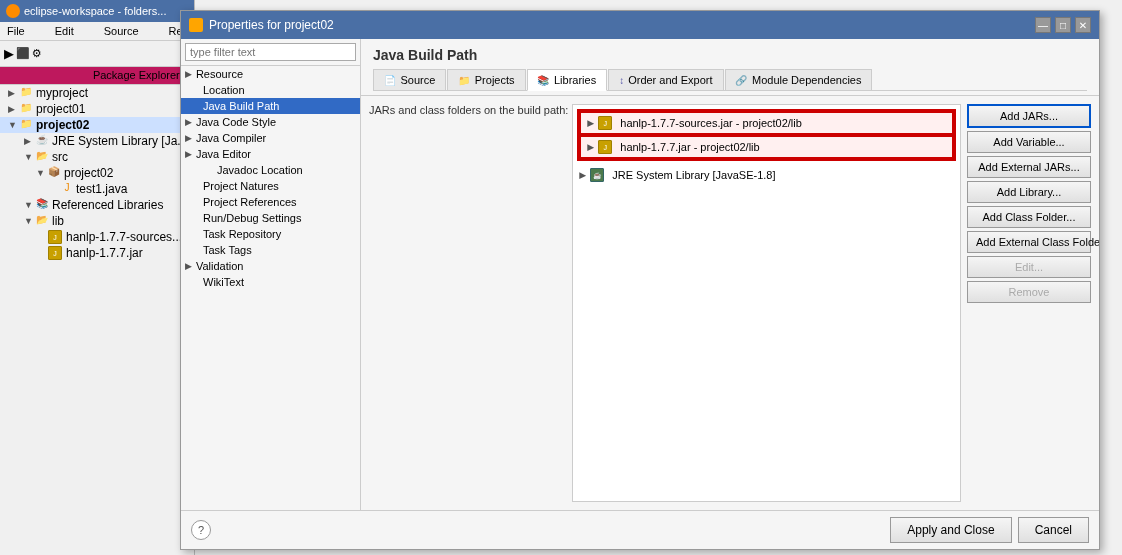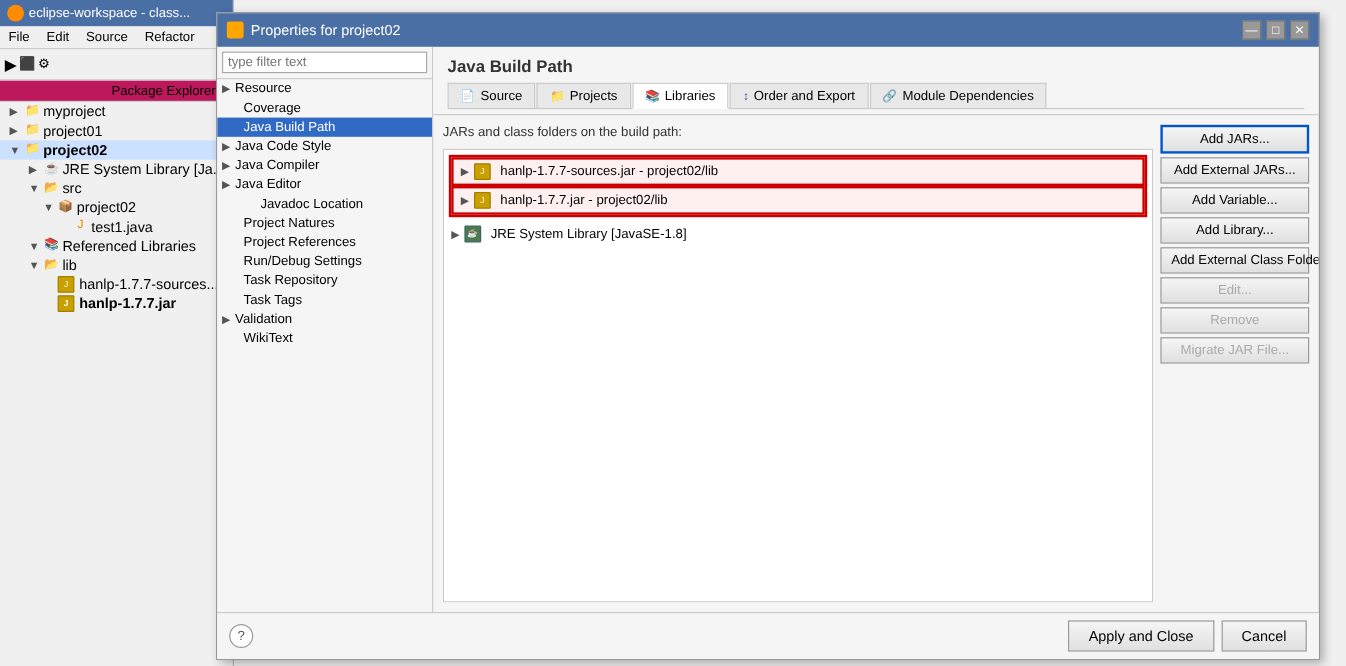--- a/index.html
+++ b/index.html
@@ -1,21 +1,21 @@
 <!DOCTYPE html>
 <html><head>
   <meta charset="utf-8">
   <style>
     * { box-sizing: border-box; margin: 0; padding: 0; }
     body { font-family: 'Segoe UI', Arial, sans-serif; font-size: 12px; background: #f0f0f0; overflow: hidden; }
 
     .eclipse-titlebar { background: #4a6fa5; color: white; padding: 2px 6px; font-size: 11px; display: flex; align-items: center; gap: 4px; height: 22px; }
     .eclipse-titlebar-icon { width: 14px; height: 14px; background: #ff8c00; border-radius: 50%; display: inline-block; }
 
-    .eclipse-menubar { background: #f0f0f0; border-bottom: 1px solid #ccc; padding: 2px 4px; font-size: 11px; display: flex; gap: 8px; }
+    .eclipse-menubar { background: #f0f0f0; border-bottom: 1px solid #ccc; padding: 2px 4px; font-size: 11px; display: flex; gap: 24px; }
     .eclipse-menubar span { cursor: pointer; padding: 1px 3px; }
 
     .eclipse-toolbar { background: #f0f0f0; border-bottom: 1px solid #ccc; padding: 2px 4px; height: 26px; display: flex; align-items: center; gap: 2px; }
 
     .package-explorer { flex: 1; overflow: hidden; }
     .package-explorer-header { background: #be185d; border-bottom: 1px solid #ccc; padding: 2px 2px; font-size: 11px; display: flex; align-items: center; justify-content: flex-end; }
 
     .tree-item { padding: 1px 4px; display: flex; align-items: center; gap: 2px; cursor: pointer; white-space: nowrap; }
     .tree-item.selected { background: #cce0ff; }
     .tree-item.bold { font-weight: bold; }
@@ -49,21 +49,21 @@
     .dialog-main-header { padding: 8px 12px 4px; border-bottom: 1px solid #ccc; background: #f5f5f5; flex-shrink: 0; }
     .dialog-main-title { font-size: 14px; font-weight: bold; color: #333; margin-bottom: 6px; }
 
     .tabs-bar { display: flex; gap: 0; border-bottom: 1px solid #ccc; }
     .tab { padding: 4px 10px; border: 1px solid #ccc; border-bottom: none; background: #e8e8e8; cursor: pointer; font-size: 11px; display: flex; align-items: center; gap: 4px; margin-right: 1px; }
     .tab.active { background: white; border-bottom: 1px solid white; margin-bottom: -1px; }
 
     .content-area { flex: 1; display: flex; gap: 0; overflow: hidden; padding: 8px; }
     .tree-panel-label { font-size: 11px; color: #333; padding: 0 0 4px 0; }
 
-    .tree-panel-wrapper { display: flex; flex-direction: column; flex: 1; overflow: hidden; gap: 4px; }
+    .tree-panel-wrapper { display: flex; flex-direction: row; flex: 1; overflow: hidden; gap: 4px; }
 
     .build-item { padding: 3px 6px; display: flex; align-items: center; gap: 4px; cursor: pointer; font-size: 11px; }
     .build-item.highlighted { border: 2px solid #cc0000; background: #fff0f0; }
     .build-item-arrow { font-size: 9px; color: #555; }
 
     .jar-icon { display: inline-block; width: 14px; height: 14px; background: #c8a000; border: 1px solid #a08000; font-size: 7px; color: white; text-align: center; line-height: 14px; border-radius: 1px; flex-shrink: 0; }
     .jre-icon { display: inline-block; width: 14px; height: 14px; background: #4c7a4c; border: 1px solid #366; font-size: 7px; color: white; text-align: center; line-height: 14px; border-radius: 1px; flex-shrink: 0; }
 
     .buttons-panel { width: 130px; display: flex; flex-direction: column; gap: 3px; flex-shrink: 0; padding-left: 6px; }
     .btn { padding: 4px 8px; border: 1px solid #999; background: linear-gradient(to bottom, #f5f5f5, #e0e0e0); cursor: pointer; font-size: 11px; text-align: center; white-space: nowrap; }
@@ -84,21 +84,21 @@
     .build-items-wrapper { border: 1px solid #ccc; background: white; flex: 1; overflow-y: auto; min-height: 0; }
   </style>
 </head>
 <body>
 
 <div class="eclipse-container">
 
   <div class="eclipse-window">
     <div class="eclipse-titlebar">
       <span class="eclipse-titlebar-icon"></span>
-      <span>eclipse-workspace - class...</span>
+      <span>eclipse-workspace - folders...</span>
     </div>
     <div class="eclipse-menubar">
       <span>File</span>
       <span>Edit</span>
       <span>Source</span>
       <span>Refactor</span>
     </div>
     <div class="eclipse-toolbar">
       <span style="font-size:13px;">▶</span>
       <span style="font-size:11px;">⬛</span>
@@ -152,21 +152,21 @@
       <div class="tree-item" style="padding-left:24px;">
         <span class="tree-arrow">▼</span>
         <span class="tree-icon" style="color:#4a7;">📂</span>
         <span>lib</span>
       </div>
       <div class="tree-item" style="padding-left:36px;">
         <span class="tree-arrow"> </span>
         <span class="jar-icon">J</span>
         <span style="margin-left:2px;">hanlp-1.7.7-sources...</span>
       </div>
-      <div class="tree-item" style="padding-left:36px;font-weight:bold;">
+      <div class="tree-item" style="padding-left:36px;">
         <span class="tree-arrow"> </span>
         <span class="jar-icon">J</span>
         <span style="margin-left:2px;">hanlp-1.7.7.jar</span>
       </div>
     </div>
   </div>
 
   <div class="dialog-wrapper">
     <div class="dialog">
 
@@ -187,21 +187,21 @@
         <div class="dialog-sidebar">
           <div class="filter-input-wrap">
             <input class="filter-input" type="text" placeholder="type filter text" style="">
           </div>
 
           <div class="sidebar-item has-arrow">
             <span class="sidebar-arrow">▶</span>
             <span>Resource</span>
           </div>
           <div class="sidebar-item">
-            <span style="margin-left:14px;">Coverage</span>
+            <span style="margin-left:14px;">Location</span>
           </div>
           <div class="sidebar-item selected">
             <span style="margin-left:14px;">Java Build Path</span>
           </div>
           <div class="sidebar-item has-arrow">
             <span class="sidebar-arrow">▶</span>
             <span>Java Code Style</span>
           </div>
           <div class="sidebar-item has-arrow">
             <span class="sidebar-arrow">▶</span>
@@ -285,27 +285,27 @@
                 <div class="build-item">
                   <span class="build-item-arrow">▶</span>
                   <span class="jre-icon">☕</span>
                   <span style="margin-left:4px;">JRE System Library [JavaSE-1.8]</span>
                 </div>
               </div>
             </div>
 
             <div class="buttons-panel">
               <button class="btn primary-focus">Add JARs...</button>
+              <button class="btn">Add Variable...</button>
               <button class="btn">Add External JARs...</button>
-              <button class="btn">Add Variable...</button>
               <button class="btn">Add Library...</button>
+              <button class="btn">Add Class Folder...</button>
               <button class="btn">Add External Class Folder...</button>
               <button class="btn disabled" disabled="">Edit...</button>
               <button class="btn disabled" disabled="">Remove</button>
-              <button class="btn disabled" disabled="">Migrate JAR File...</button>
             </div>
           </div>
 
         </div>
       </div>
 
       <div class="dialog-footer">
         <div class="help-icon">?</div>
         <button class="footer-btn">Apply and Close</button>
         <button class="footer-btn">Cancel</button>

